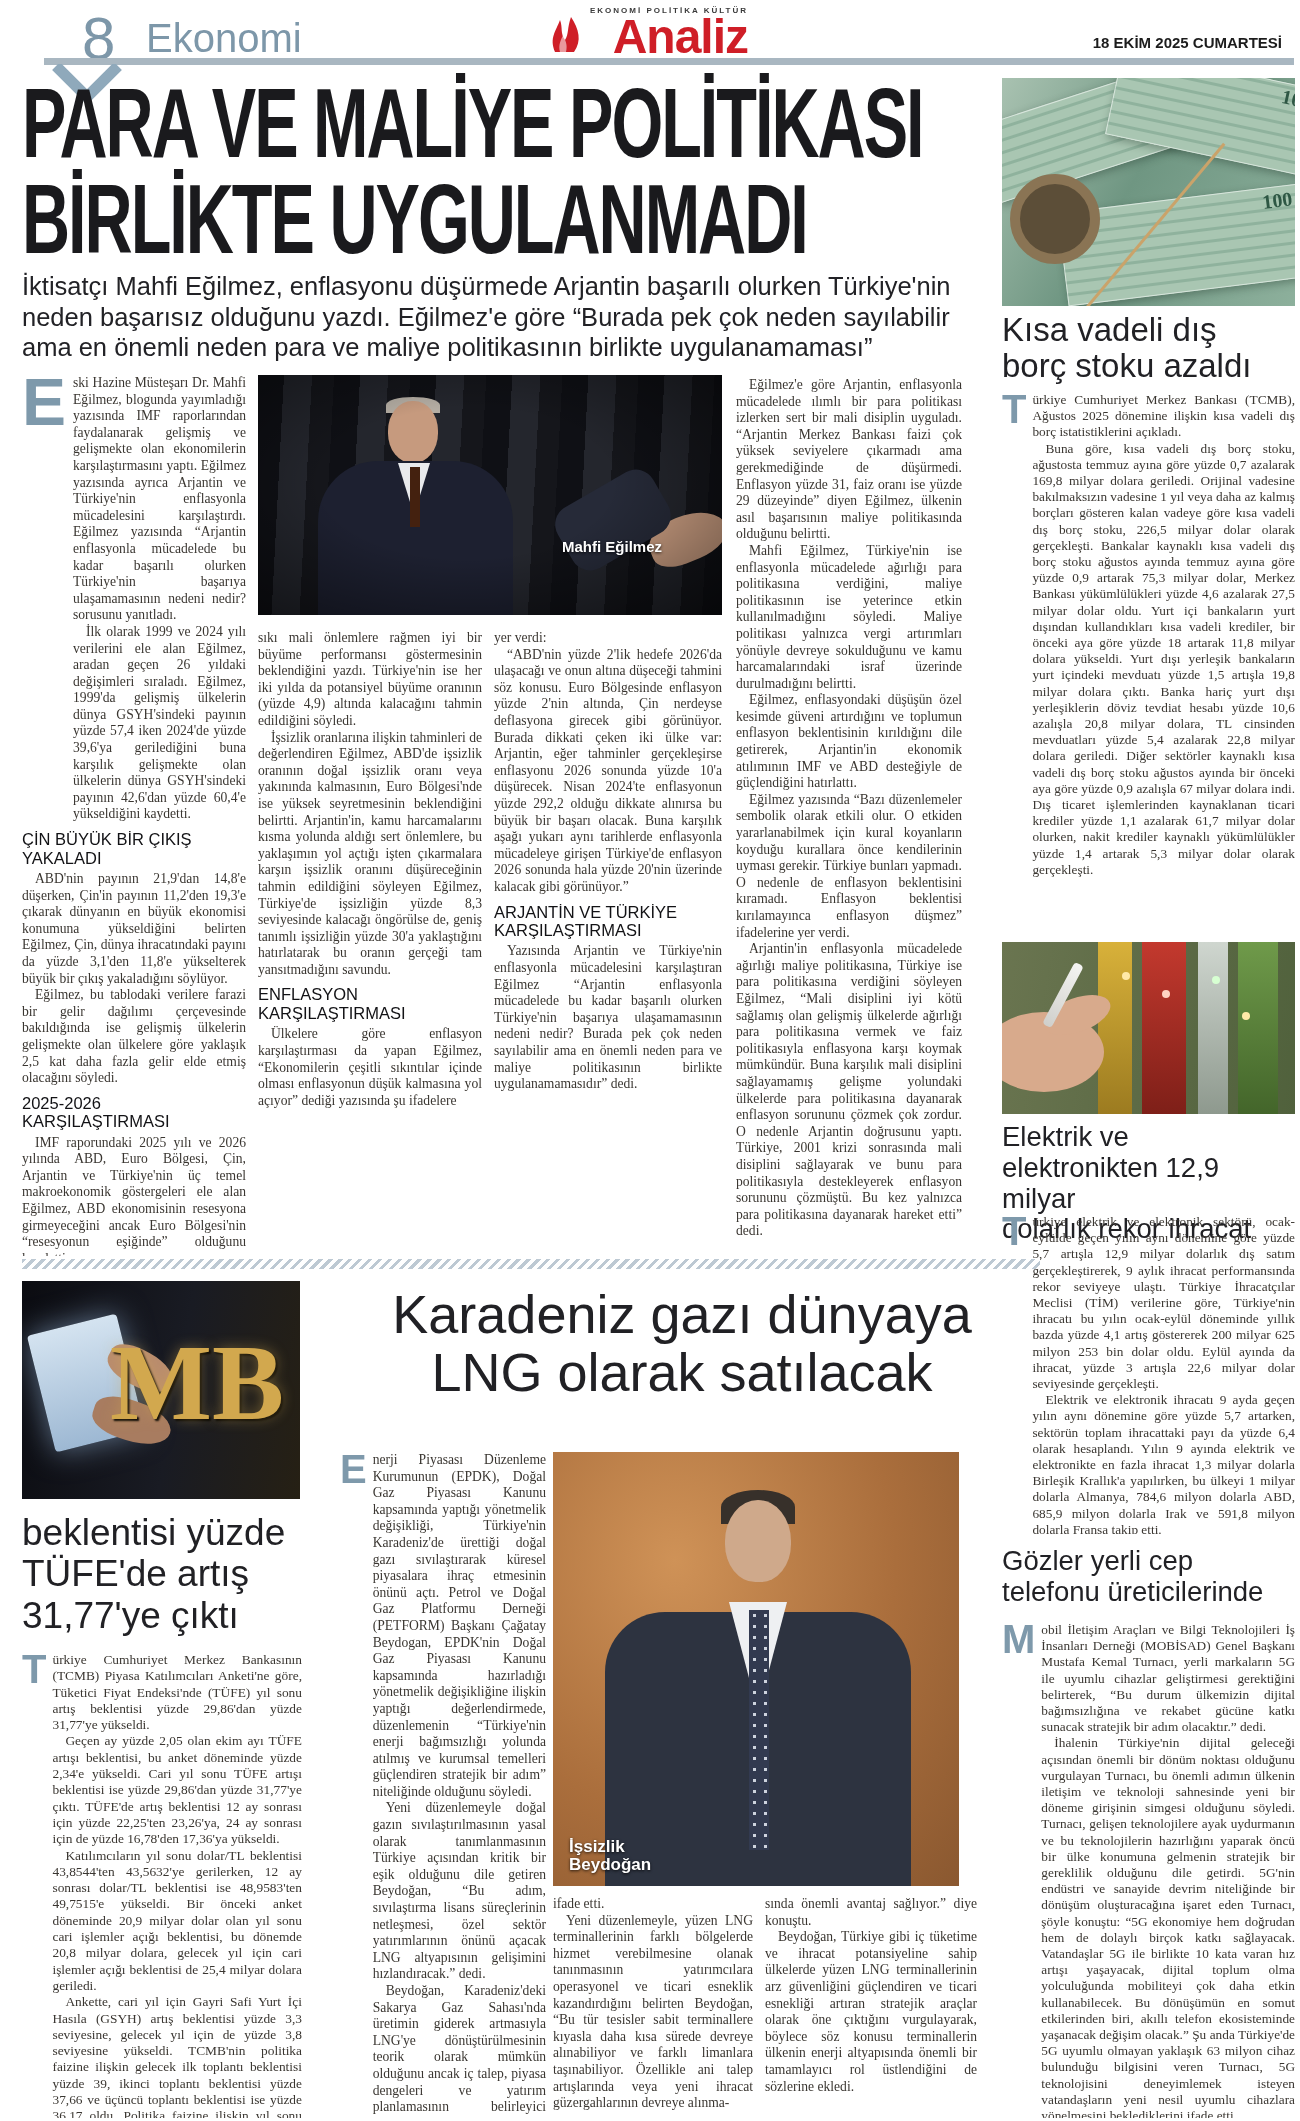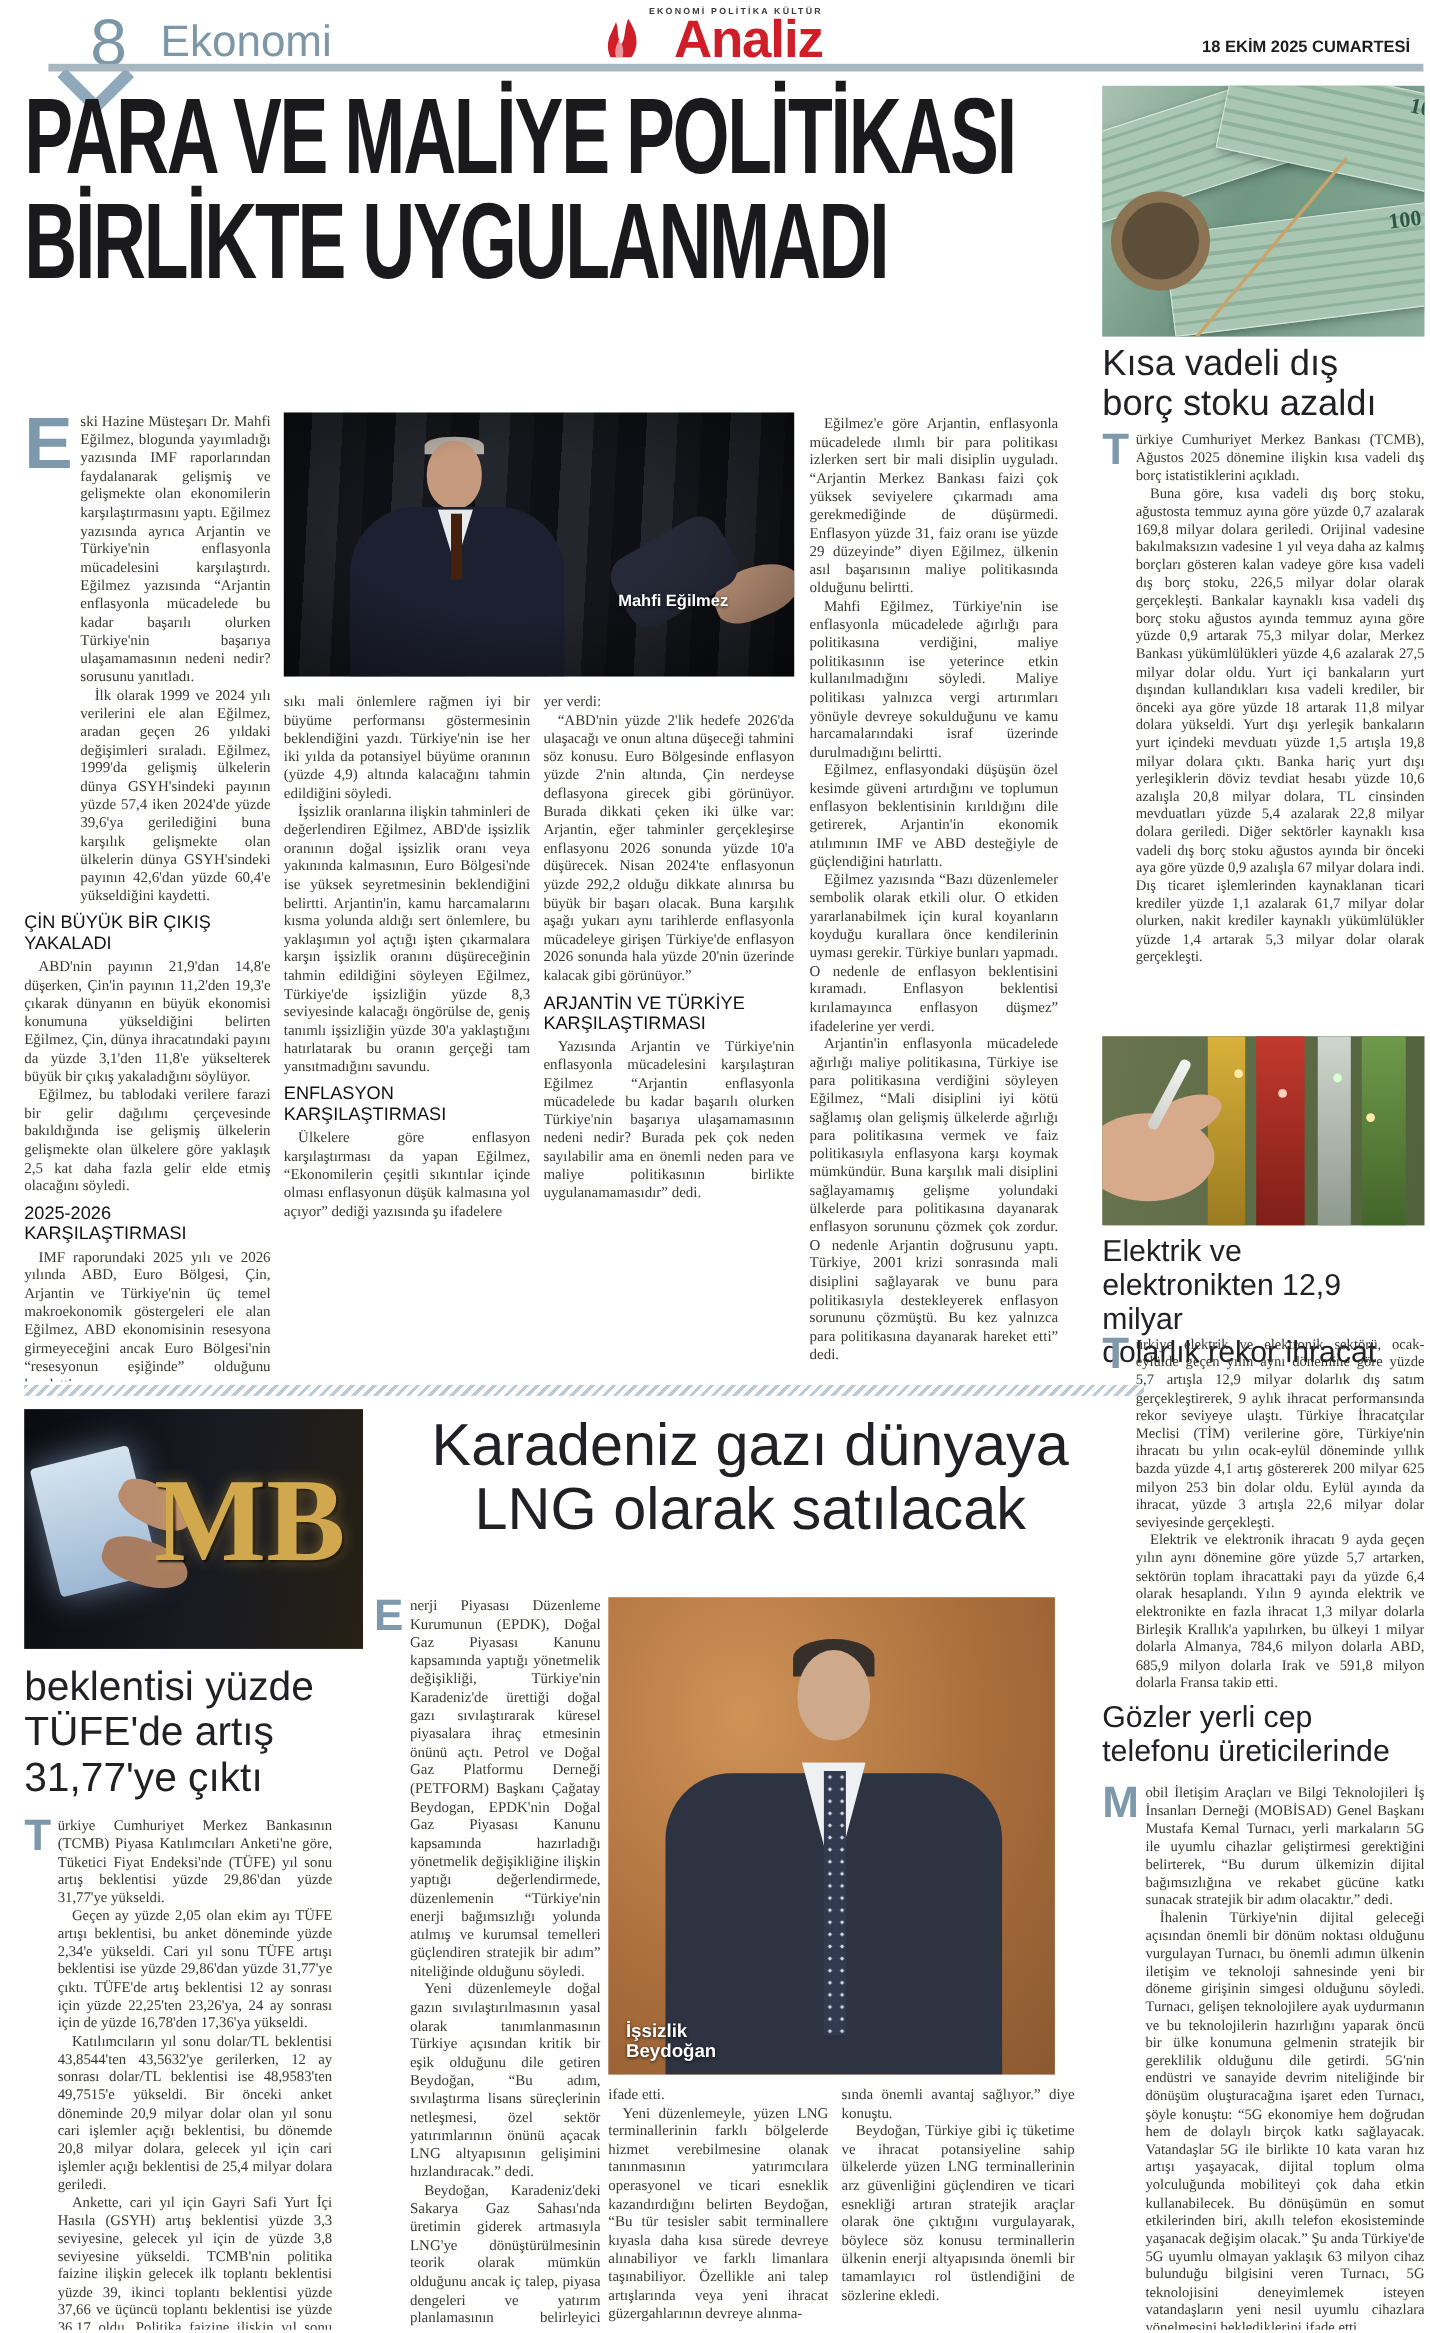--- a/index.html
+++ b/index.html
@@ -93,20 +93,21 @@
   <div class="abs head-rule" style="left:44px;right:6px;top:58px;"></div>
   <div class="abs" style="left:52px;top:64px;">
     <svg width="70" height="40" viewBox="0 0 70 40">
         <polyline points="4,2 35,33 66,2" fill="none" stroke="#8fa9bb" stroke-width="11"></polyline>
       </svg>
   </div>
 
   <div class="abs h1line" style="left:22px;top:76px;">PARA VE MALİYE POLİTİKASI</div>
   <div class="abs h1line" style="left:22px;top:172px;">BİRLİKTE UYGULANMADI</div>
 
+  <div class="abs subtitle" style="left:22px;top:271px;width:938px;">İktisatçı Mahfi Eğilmez, enflasyonu düşürmede Arjantin başarılı olurken Türkiye'nin neden başarısız olduğunu yazdı. Eğilmez'e göre “Burada pek çok neden sayılabilir ama en önemli neden para ve maliye politikasının birlikte uygulanamaması”</div>
 
   <div class="abs" style="left:22px;top:375px;width:224px;height:881px;overflow:hidden;">
     <span class="dropcap big">E</span>
     <div class="body-txt cont">
         <p>ski Hazine Müsteşarı Dr. Mahfi Eğilmez, blogunda yayımladığı yazısında IMF raporlarından faydalanarak gelişmiş ve gelişmekte olan ekonomilerin karşılaştırmasını yaptı. Eğilmez yazısında ayrıca Arjantin ve Türkiye'nin enflasyonla mücadelesini karşılaştırdı. Eğilmez yazısında “Arjantin enflasyonla mücadelede bu kadar başarılı olurken Türkiye'nin başarıya ulaşamamasının nedeni nedir? sorusunu yanıtladı.</p>
         <p>İlk olarak 1999 ve 2024 yılı verilerini ele alan Eğilmez, aradan geçen 26 yıldaki değişimleri sıraladı. Eğilmez, 1999'da gelişmiş ülkelerin dünya GSYH'sindeki payının yüzde 57,4 iken 2024'de yüzde 39,6'ya gerilediğini buna karşılık gelişmekte olan ülkelerin dünya GSYH'sindeki payının 42,6'dan yüzde 60,4'e yükseldiğini kaydetti.</p>
       </div>
     <div class="subhead">ÇİN BÜYÜK BİR ÇIKIŞ YAKALADI</div>
     <div class="body-txt">
         <p>ABD'nin payının 21,9'dan 14,8'e düşerken, Çin'in payının 11,2'den 19,3'e çıkarak dünyanın en büyük ekonomisi konumuna yükseldiğini belirten Eğilmez, Çin, dünya ihracatındaki payını da yüzde 3,1'den 11,8'e yükselterek büyük bir çıkış yakaladığını söylüyor.</p>
@@ -219,21 +220,21 @@
   <div class="abs" style="left:1002px;top:1622px;width:293px;height:496px;overflow:hidden;">
     <span class="dropcap">M</span>
     <div class="body-txt cont" style="font-size:13.3px;line-height:16.2px;">
         <p>obil İletişim Araçları ve Bilgi Teknolojileri İş İnsanları Derneği (MOBİSAD) Genel Başkanı Mustafa Kemal Turnacı, yerli markaların 5G ile uyumlu cihazlar geliştirmesi gerektiğini belirterek, “Bu durum ülkemizin dijital bağımsızlığına ve rekabet gücüne katkı sunacak stratejik bir adım olacaktır.” dedi.</p>
         <p>İhalenin Türkiye'nin dijital geleceği açısından önemli bir dönüm noktası olduğunu vurgulayan Turnacı, bu önemli adımın ülkenin iletişim ve teknoloji sahnesinde yeni bir döneme girişinin simgesi olduğunu söyledi. Turnacı, gelişen teknolojilere ayak uydurmanın ve bu teknolojilerin hazırlığını yaparak öncü bir ülke konumuna gelmenin stratejik bir gereklilik olduğunu dile getirdi. 5G'nin endüstri ve sanayide devrim niteliğinde bir dönüşüm oluşturacağına işaret eden Turnacı, şöyle konuştu: “5G ekonomiye hem doğrudan hem de dolaylı birçok katkı sağlayacak. Vatandaşlar 5G ile birlikte 10 kata varan hız artışı yaşayacak, dijital toplum olma yolculuğunda mobiliteyi çok daha etkin kullanabilecek. Bu dönüşümün en somut etkilerinden biri, akıllı telefon ekosisteminde yaşanacak değişim olacak.” Şu anda Türkiye'de 5G uyumlu olmayan yaklaşık 63 milyon cihaz bulunduğu bilgisini veren Turnacı, 5G teknolojisini deneyimlemek isteyen vatandaşların yeni nesil uyumlu cihazlara yönelmesini beklediklerini ifade etti.</p>
       </div>
   </div>
 
   <div class="abs squiggle" style="left:22px;top:1259px;width:1018px;"></div>
 
-  <div class="photo tmb" style="left:22px;top:1281px;width:308px;height:218px;">
+  <div class="photo tmb" style="left:22px;top:1281px;width:278px;height:218px;">
     <div class="screen" style="left:18px;top:42px;width:92px;height:120px;"></div>
     <div style="position:absolute;left:84px;top:70px;width:70px;height:36px;background:#b98c6e;border-radius:40% 50% 50% 40%;transform:rotate(28deg);"></div>
     <div style="position:absolute;left:70px;top:120px;width:80px;height:40px;background:#a87c60;border-radius:40% 50% 50% 40%;transform:rotate(18deg);"></div>
     <div class="goldletters" style="right:16px;top:40px;font-size:108px;">MB</div>
   </div>
   <div class="abs sec-head" style="left:22px;top:1512px;width:282px;font-size:37px;line-height:1.12;">
       <p>beklentisi yüzde</p>
       <p>TÜFE'de artış</p>
       <p>31,77'ye çıktı</p>
     </div>

